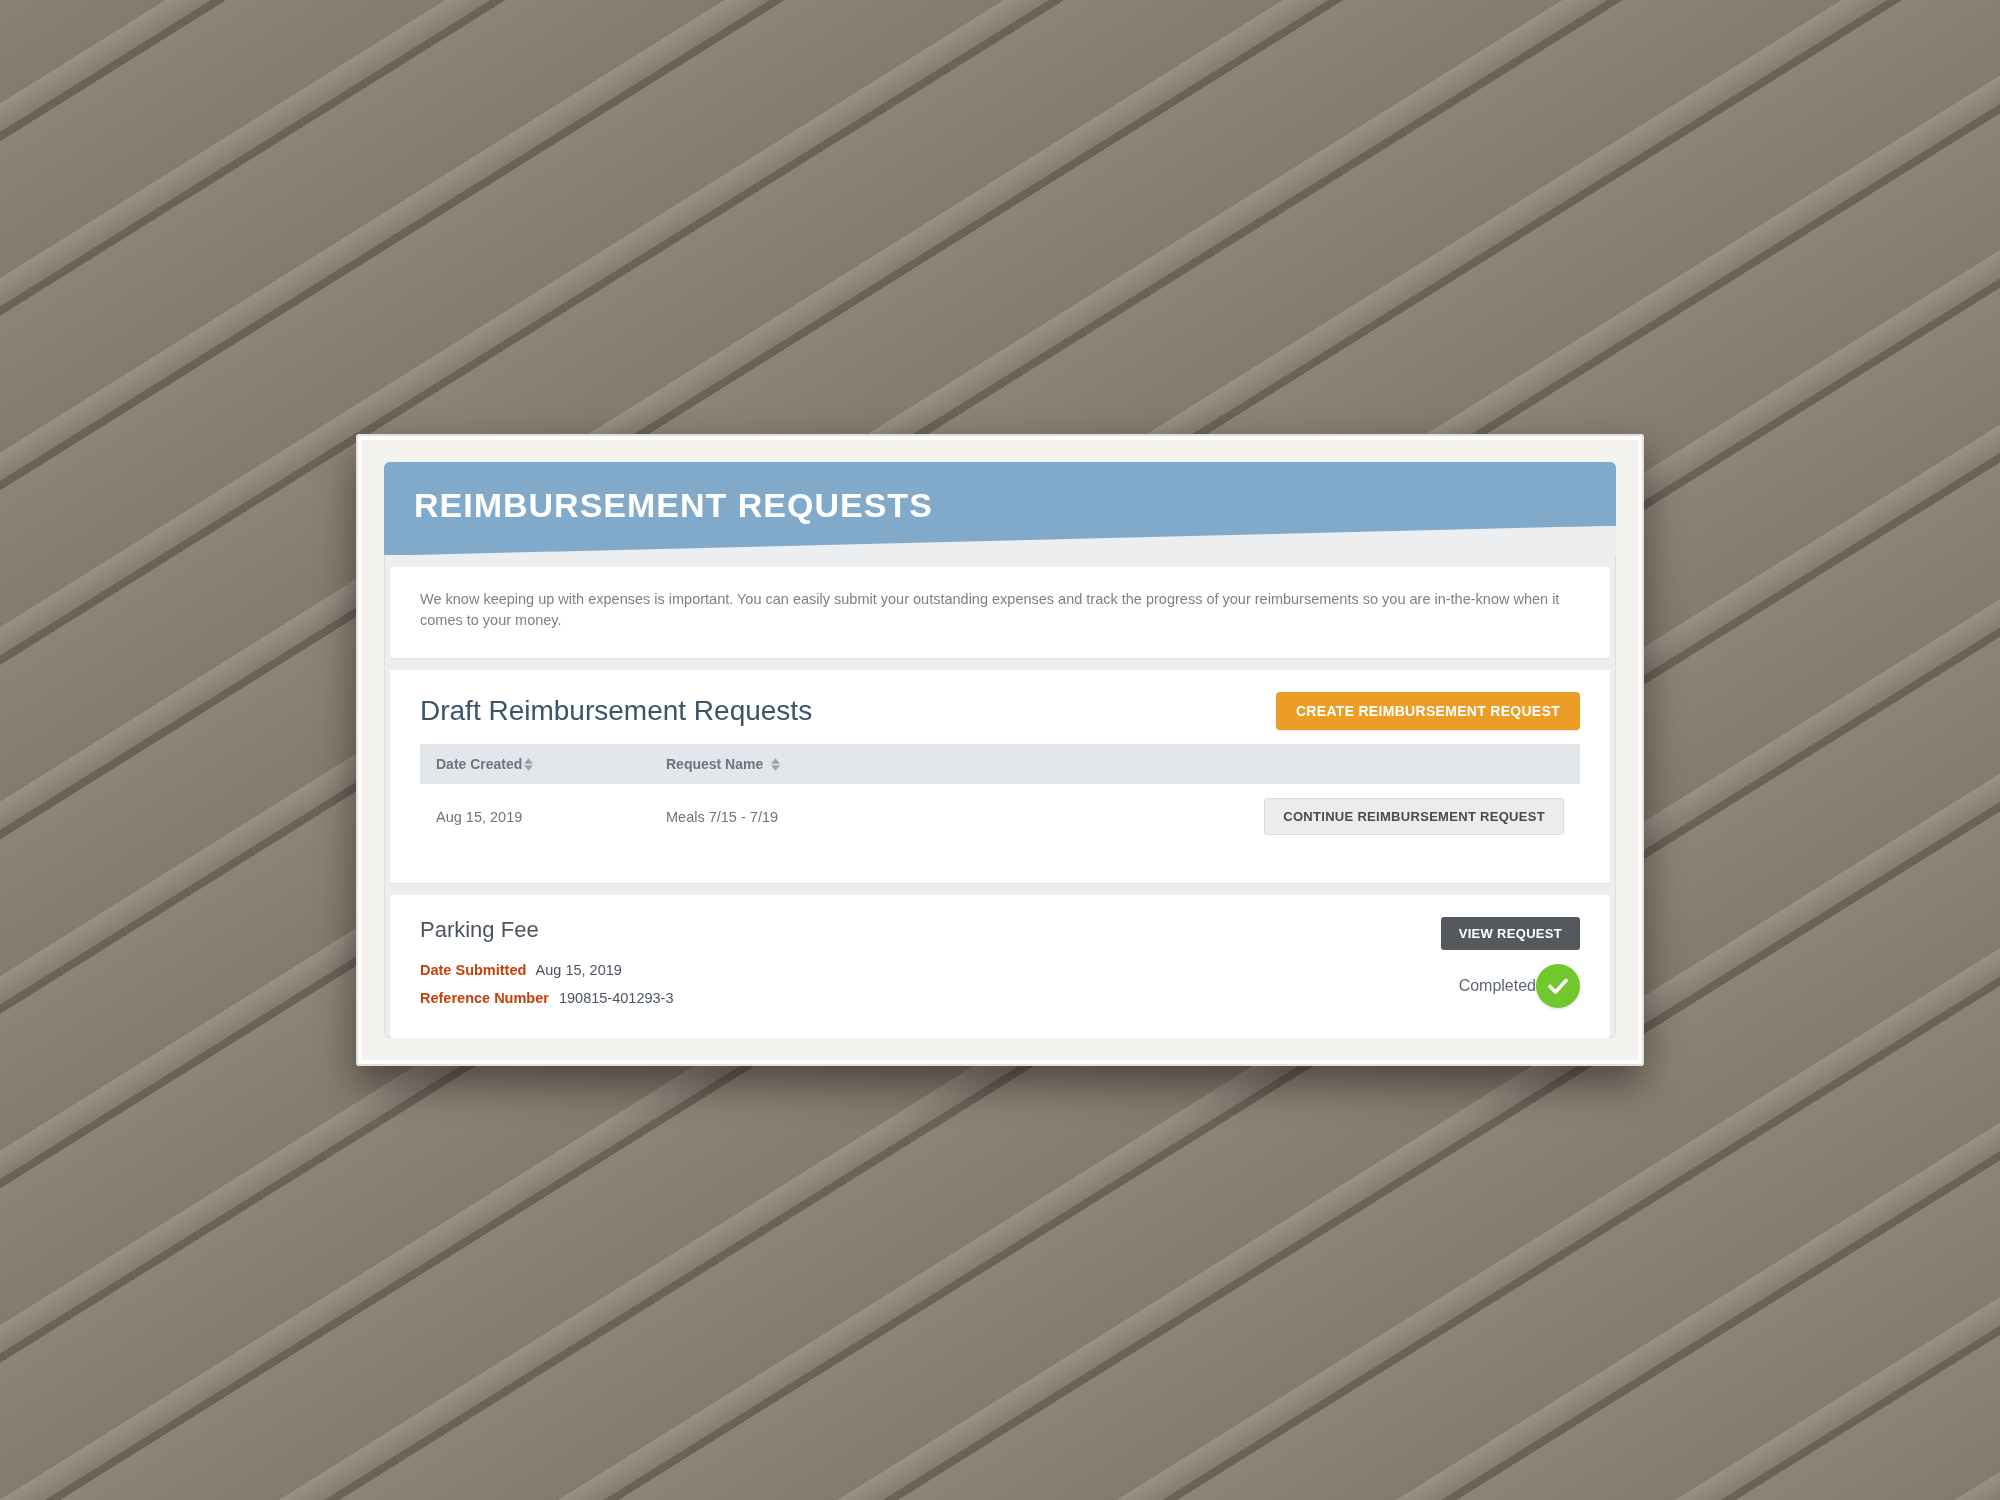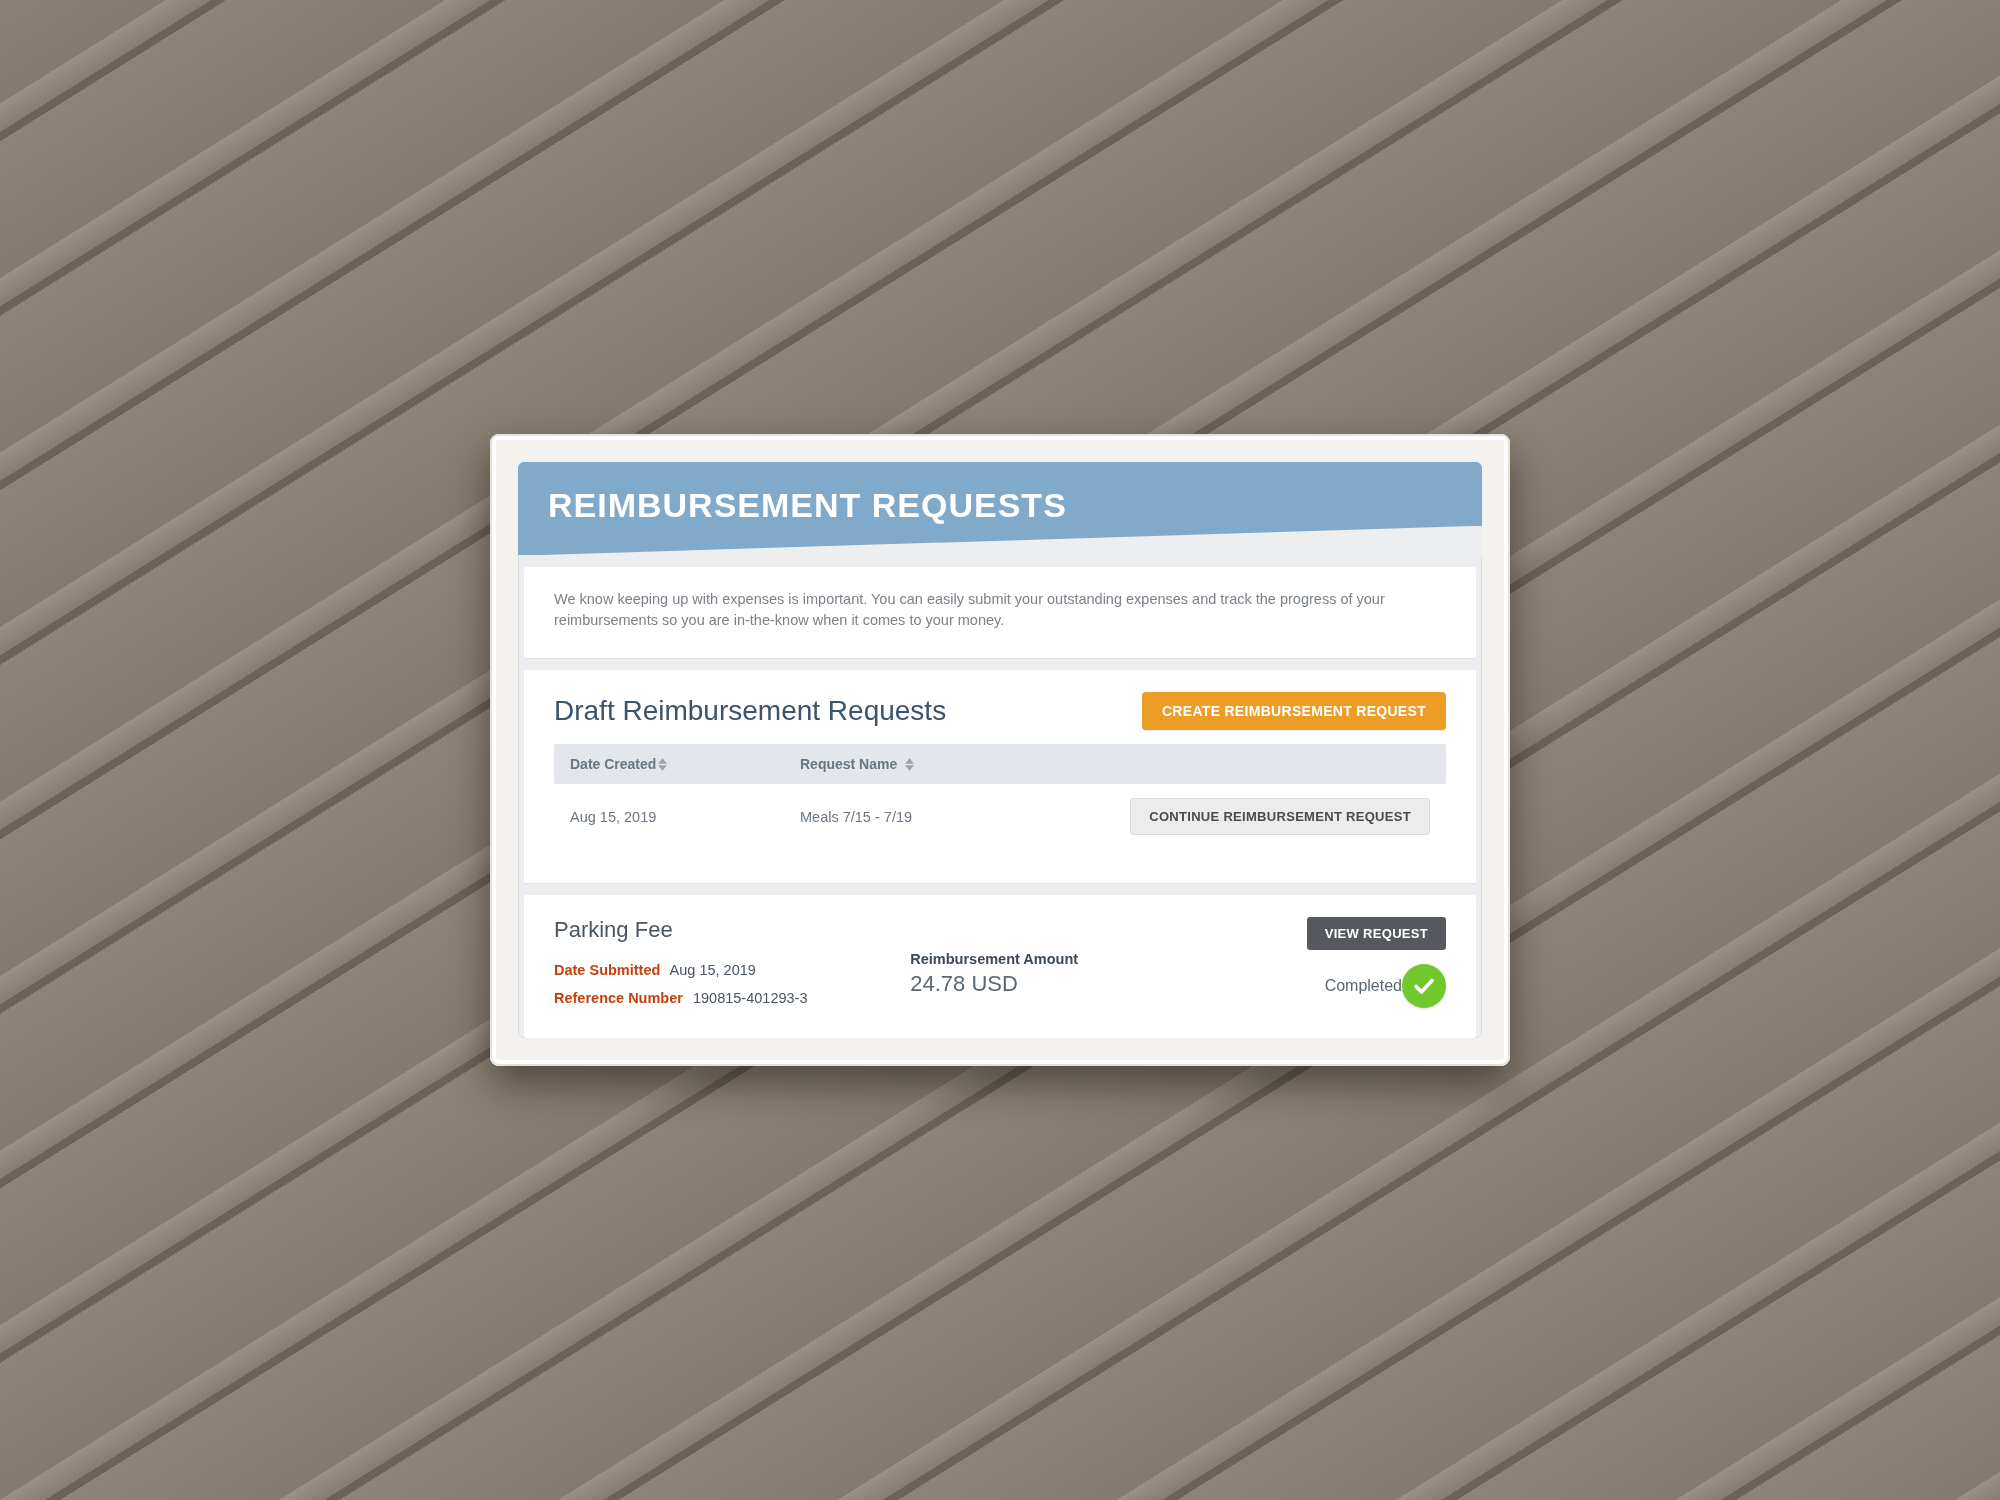--- a/index.html
+++ b/index.html
@@ -23,24 +23,24 @@
         #857a6e 24px,
         #8e8377 140px,
         #6c6258 140px,
         #6c6258 148px
       );
     z-index: 0;
   }
   .tablet {
     position: relative;
     z-index: 1;
-    width: 1020px;
+    width: 1288px;
     max-width: 92%;
     background: #f3f2ee;
-    border-radius: 9px;
+    border-radius: 4px;
     padding: 28px;
     box-shadow: 0 18px 40px rgba(0,0,0,0.45), inset 0 0 0 2px #e3e1dc, inset 0 0 0 6px #fff;
   }
   .screen {
     background: #eceef0;
     border-radius: 6px;
     overflow: hidden;
     box-shadow: inset 0 0 0 1px rgba(0,0,0,0.07);
   }
   .banner {
@@ -251,25 +251,20 @@
         <div class="req-title">Parking Fee</div>
         <div class="kv">
           <b>Date Submitted</b>
           <span>Aug 15, 2019</span>
         </div>
         <div class="kv">
           <b>Reference Number</b>
           <span>190815-401293-3</span>
         </div>
       </div>
-      <div class="submitted-mid">
-        <div style="height:34px"></div>
-        <div class="amount-label">Reimbursement Amount</div>
-        <div class="amount-value">24.78 USD</div>
-      </div>
       <div class="submitted-right">
         <button class="btn-dark">VIEW REQUEST</button>
         <div class="status-row">
           <span>Completed</span>
           <span class="check-badge">
             <svg viewBox="0 0 24 24">
                 <path d="M4 12.5 L9.5 18 L20 6.5" fill="none" stroke="#fff" stroke-width="3.6" stroke-linecap="round" stroke-linejoin="round"></path>
               </svg>
           </span>
         </div>

